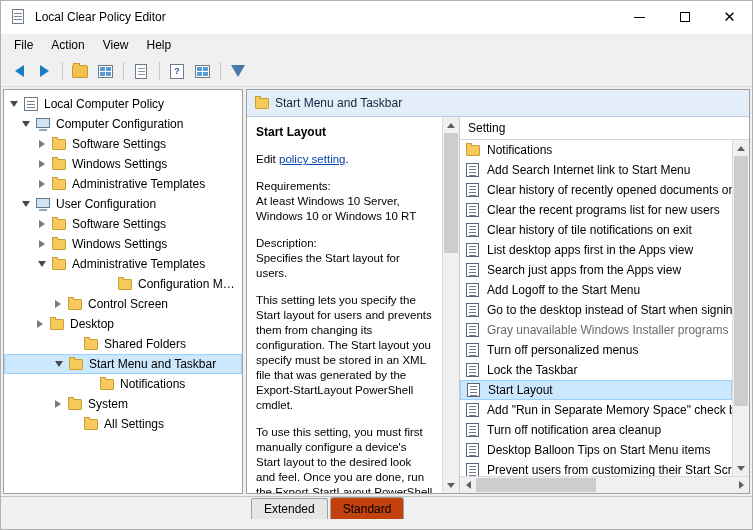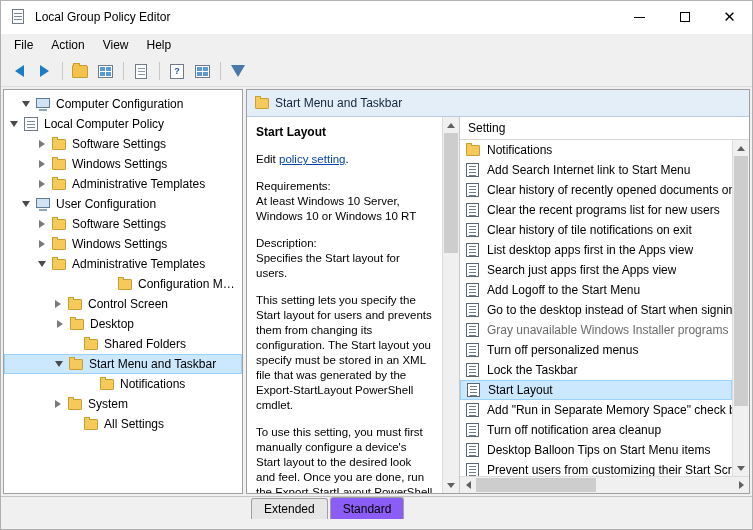--- a/index.html
+++ b/index.html
@@ -505,42 +505,42 @@
     display: flex;
     align-items: center;
     font-size: 12px;
     border: 1px solid #a0a0a0;
     border-bottom: none;
     background: #e6e6e6;
     margin-right: 2px;
     border-radius: 3px 3px 0 0;
   }
   .tab.active {
-    background: #8b5cf6;
+    background: #c2410c;
     height: 21px;
   }
   .bottom-strip {
     height: 10px;
     flex: 0 0 auto;
     background: #f0f0f0;
   }
 </style>
 </head>
 <body>
 
 <div class="window">
 
   <div class="titlebar">
     <div class="title-icon">
       <div class="doc"></div>
       <div class="bar" style="top:4px"></div>
       <div class="bar" style="top:7px"></div>
       <div class="bar" style="top:10px"></div>
     </div>
-    <div class="title-text">Local Group Policy Editor</div>
+    <div class="title-text">Local Clear Policy Editor</div>
     <div class="caption-buttons">
       <div class="cap-btn">
           <span class="cap-glyph-min"></span>
         </div>
       <div class="cap-btn">
           <span class="cap-glyph-max"></span>
         </div>
       <div class="cap-btn close">
           <span class="cap-glyph-close">✕</span>
         </div>
@@ -597,43 +597,43 @@
     <div class="tb-btn">
         <span class="filter-ico"></span>
       </div>
   </div>
 
   <div class="body">
 
     <div class="pane tree-pane">
       <div class="tree">
 
+        <div class="tnode" style="padding-left:2px">
+          <span class="twist">
+              <span class="tw-down"></span>
+            </span>
+          <span class="ico">
+              <span class="policy-ico"></span>
+            </span>
+          <span class="lbl">Local Computer Policy</span>
+        </div>
+
         <div class="tnode" style="padding-left:14px">
           <span class="twist">
               <span class="tw-down"></span>
             </span>
           <span class="ico">
               <span class="comp-ico">
                 <span class="scr"></span>
                 <span class="base"></span>
               </span>
             </span>
           <span class="lbl">Computer Configuration</span>
         </div>
 
-        <div class="tnode" style="padding-left:2px">
-          <span class="twist">
-              <span class="tw-down"></span>
-            </span>
-          <span class="ico">
-              <span class="policy-ico"></span>
-            </span>
-          <span class="lbl">Local Computer Policy</span>
-        </div>
-
         <div class="tnode" style="padding-left:30px">
           <span class="twist">
               <span class="tw-right"></span>
             </span>
           <span class="ico">
               <span class="mini-folder"></span>
             </span>
           <span class="lbl">Software Settings</span>
         </div>
 
@@ -711,21 +711,21 @@
         <div class="tnode" style="padding-left:46px">
           <span class="twist">
               <span class="tw-right"></span>
             </span>
           <span class="ico">
               <span class="mini-folder"></span>
             </span>
           <span class="lbl">Control Screen</span>
         </div>
 
-        <div class="tnode" style="padding-left:48px">
+        <div class="tnode" style="padding-left:28px">
           <span class="twist">
               <span class="tw-right"></span>
             </span>
           <span class="ico">
               <span class="mini-folder"></span>
             </span>
           <span class="lbl">Desktop</span>
         </div>
 
 
@@ -859,21 +859,21 @@
                 <span class="sico">
                     <span class="set-ico"></span>
                   </span>
                 <span class="stext">List desktop apps first in the Apps view</span>
               </div>
 
               <div class="srow">
                 <span class="sico">
                     <span class="set-ico"></span>
                   </span>
-                <span class="stext">Search just apps first the Apps view</span>
+                <span class="stext">Search just apps from the Apps view</span>
               </div>
 
               <div class="srow">
                 <span class="sico">
                     <span class="set-ico"></span>
                   </span>
                 <span class="stext">Add Logoff to the Start Menu</span>
               </div>
 
               <div class="srow">

